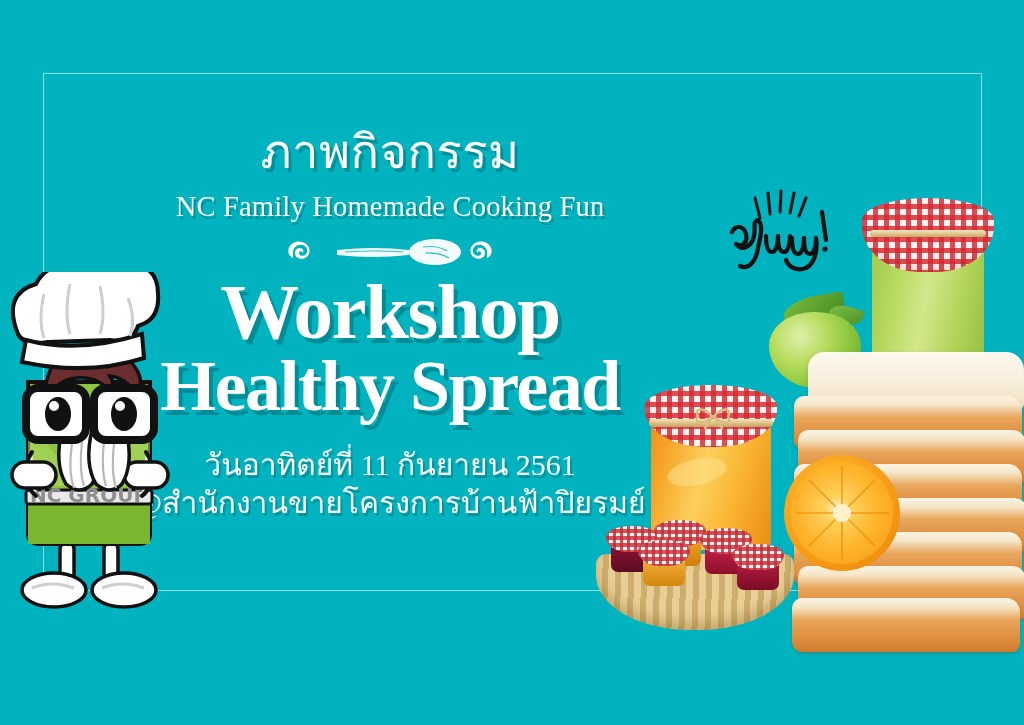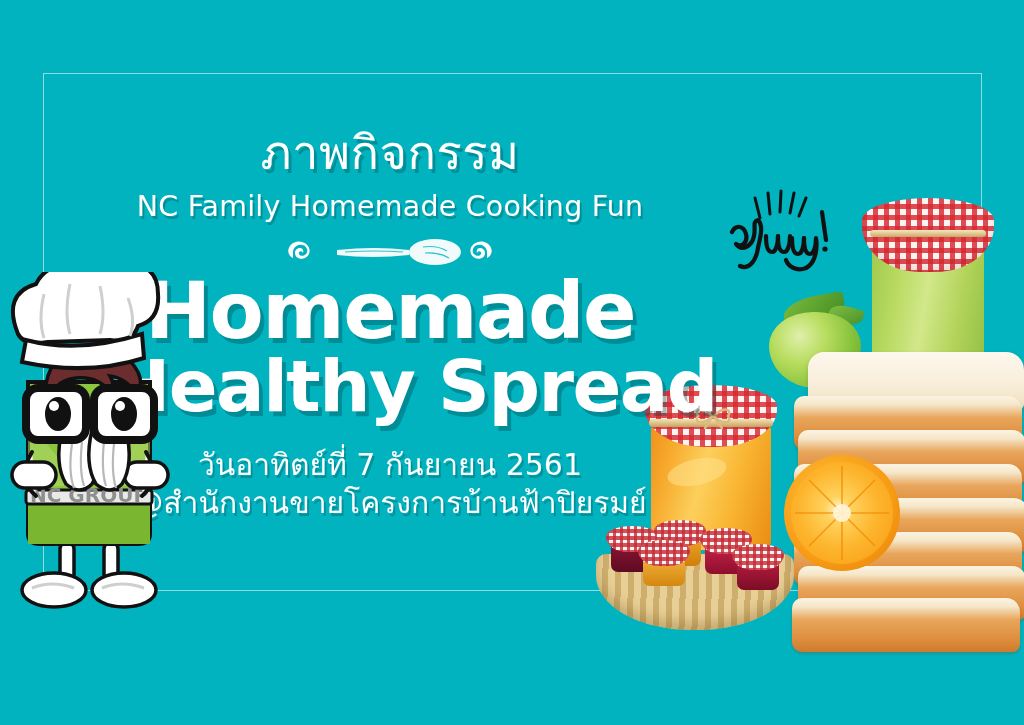--- a/index.html
+++ b/index.html
@@ -29,20 +29,21 @@
   }
 
   
   .text-block {
     position: absolute;
     left: 110px;
     top: 128px;
     width: 560px;
     text-align: center;
     z-index: 20;
+    font-family: Liberation Serif, serif;
   }
   .thai-kicker {
     font-size: 47px;
     line-height: 1.05;
     color: #ffffff;
     letter-spacing: 0.5px;
     text-shadow: 3px 4px 0 rgba(0,60,66,0.30);
     margin: 0 0 14px 0;
     white-space: nowrap;
   }
@@ -535,23 +536,23 @@
         <path d="M62 15 q38 -4 72 0 q0 4 0 5 q-36 4 -72 0 Z"></path>
       </g>
       <g stroke="#00b3bf" stroke-width="1.2" fill="none" opacity="0.8">
         <path d="M148 12 q14 -2 24 4"></path>
         <path d="M150 18 q14 -1 24 5"></path>
         <path d="M70 17 q30 -2 58 0"></path>
       </g>
     </svg>
 
     <div class="headline">
-      <span class="l1">Homemade</span>
+      <span class="l1">Workshop</span>
       <span class="l2">Healthy Spread</span>
     </div>
 
     <div class="meta">
-      <div>วันอาทิตย์ที่ 7 กันยายน 2561</div>
+      <div>วันอาทิตย์ที่ 11 กันยายน 2561</div>
       <div>@สำนักงานขายโครงการบ้านฟ้าปิยรมย์</div>
     </div>
   </div>
 
 </div>
 
 </body></html>

